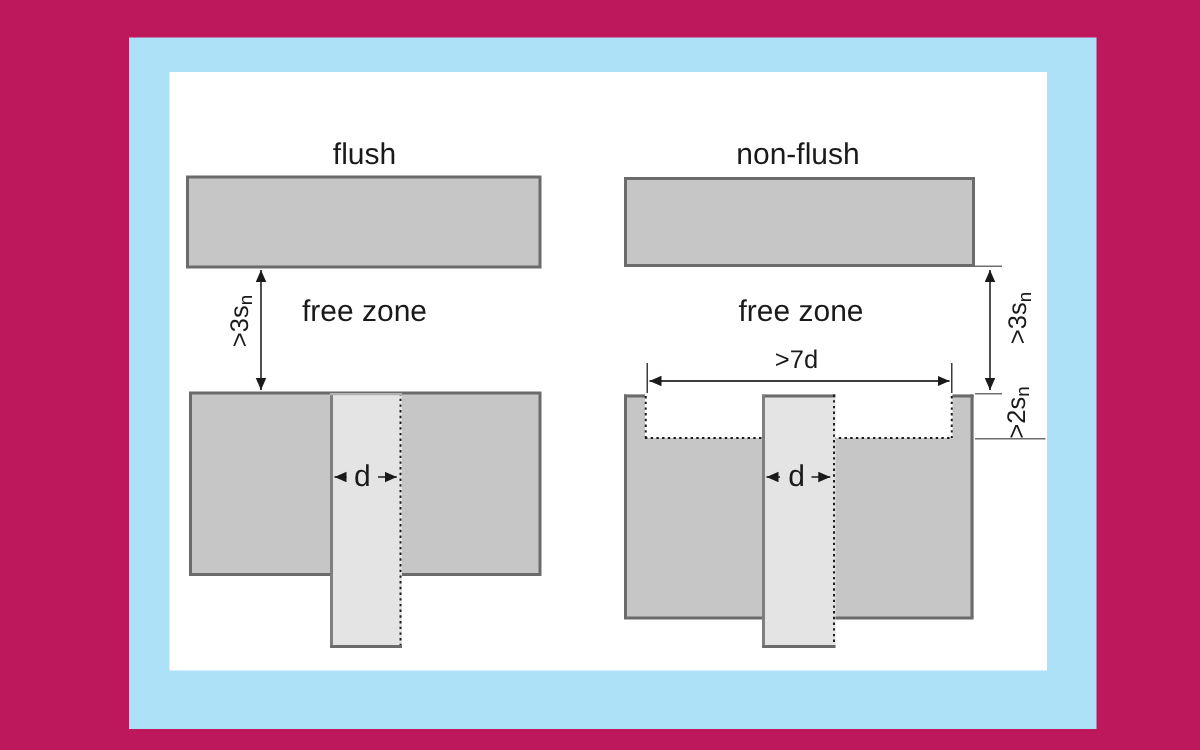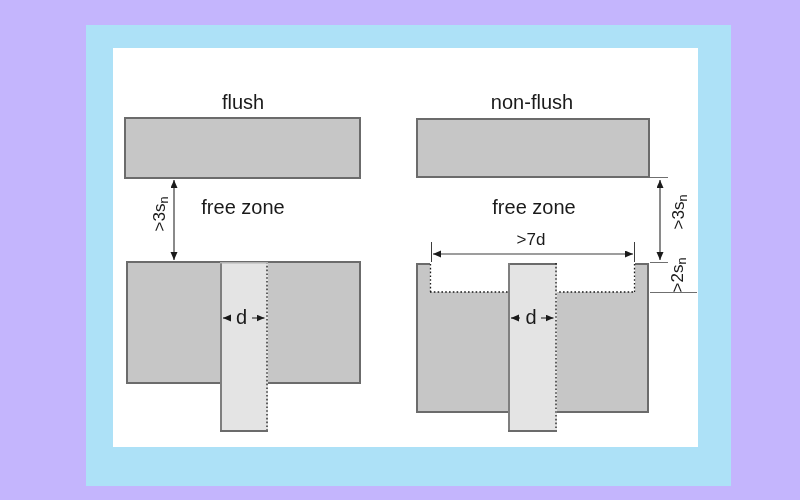--- a/index.html
+++ b/index.html
@@ -8,21 +8,21 @@
     --sensor-gray:#e4e4e4;
     --outline:#6b6b6b;
     --sensor-edge:#7f7f7f;
     --ink:#1a1a1a;
     --dim:#3c3c3c;
     --leader:#6f6f6f;
   }
   html,body{margin:0;padding:0;}
   body{width:800px;height:500px;background:#ffffff;overflow:hidden;
        font-family:"Liberation Sans", sans-serif;}
-  .stage{position:relative;width:800px;height:500px;background:#c4b5fd;}
+  .stage{position:relative;width:800px;height:500px;background:#be185d;}
   .frame{position:absolute;left:86px;top:25px;width:645px;height:461px;
          background:var(--frame-blue);}
   .frame-inner{position:absolute;left:27px;top:23px;width:585px;height:399px;
          background:#ffffff;}
   svg.diagram{position:absolute;left:0;top:0;z-index:2;}
   text{fill:var(--ink);}
   .lbl-big{font-size:20px;}
   .lbl-dim{font-size:17px;}
   .sub{font-size:12.5px;}
   .metal{fill:var(--metal-gray);stroke:var(--outline);stroke-width:2;}

